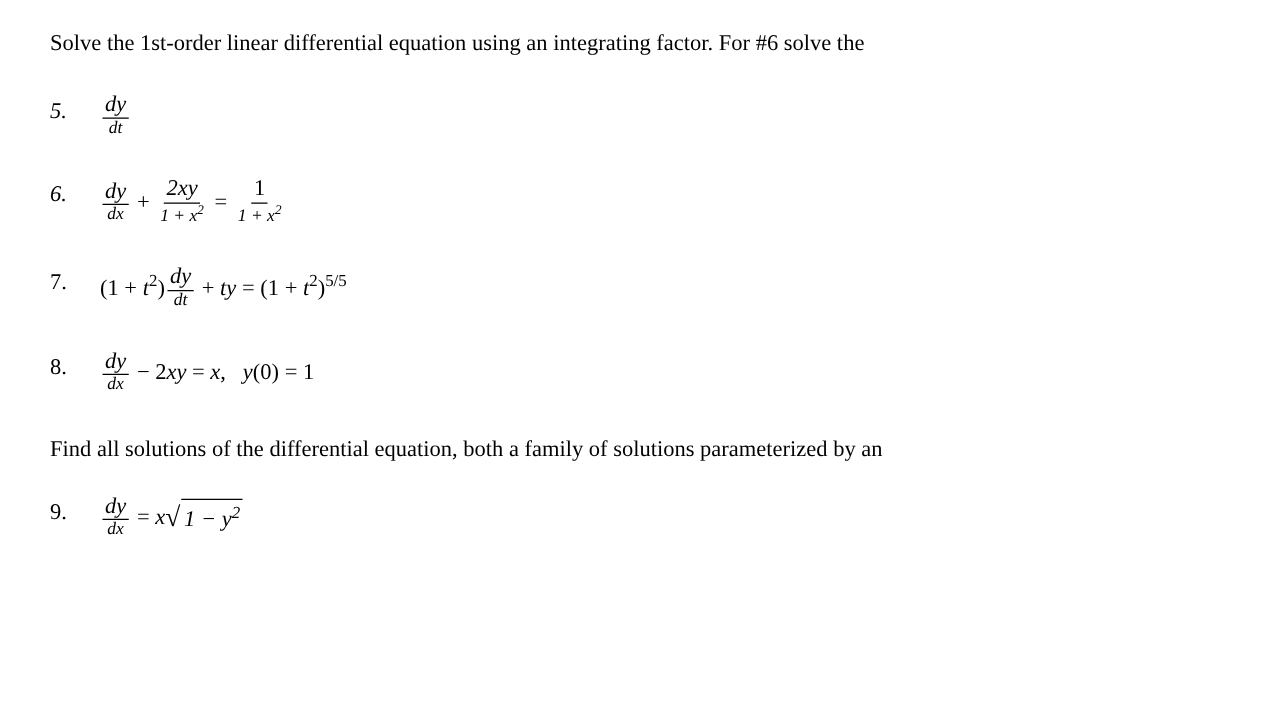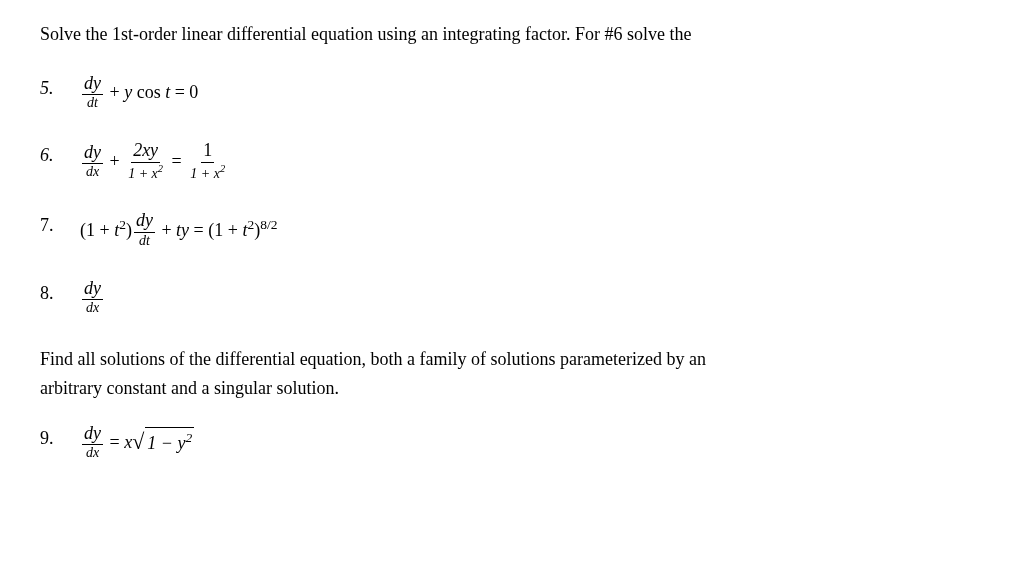--- a/index.html
+++ b/index.html
@@ -114,21 +114,20 @@
 
 <ul class="problem-list">
 
   <li class="problem-item">
     <span class="problem-number italic">5.</span>
     <div class="problem-content">
       <span class="frac">
         <span class="num italic"><i>dy</i></span>
         <span class="den italic"><i>dt</i></span>
       </span>
-      <span>&nbsp;+&nbsp;<i>y</i>&nbsp;cos&nbsp;<i>t</i>&nbsp;=&nbsp;0</span>
     </div>
   </li>
 
   <li class="problem-item">
     <span class="problem-number italic">6.</span>
     <div class="problem-content">
       <span class="frac">
         <span class="num italic"><i>dy</i></span>
         <span class="den italic"><i>dx</i></span>
       </span>
@@ -146,39 +145,39 @@
   </li>
 
   <li class="problem-item">
     <span class="problem-number">7.</span>
     <div class="problem-content">
       <span>(1&nbsp;+&nbsp;<i>t</i><sup>2</sup>)</span>
       <span class="frac">
         <span class="num italic"><i>dy</i></span>
         <span class="den italic"><i>dt</i></span>
       </span>
-      <span>&nbsp;+&nbsp;<i>ty</i>&nbsp;=&nbsp;(1&nbsp;+&nbsp;<i>t</i><sup>2</sup>)<sup>8/2</sup></span>
+      <span>&nbsp;+&nbsp;<i>ty</i>&nbsp;=&nbsp;(1&nbsp;+&nbsp;<i>t</i><sup>2</sup>)<sup>5/5</sup></span>
     </div>
   </li>
 
   <li class="problem-item">
     <span class="problem-number">8.</span>
     <div class="problem-content">
       <span class="frac">
         <span class="num italic"><i>dy</i></span>
         <span class="den italic"><i>dx</i></span>
       </span>
+      <span>&nbsp;−&nbsp;2<i>xy</i>&nbsp;=&nbsp;<i>x</i>,&nbsp;&nbsp;&nbsp;<i>y</i>(0)&nbsp;=&nbsp;1</span>
     </div>
   </li>
 
 </ul>
 
 <div class="section-heading">
   <p>Find all solutions of the differential equation, both a family of solutions parameterized by an</p>
-  <p>arbitrary constant and a singular solution.</p>
 </div>
 
 <div class="problem-item">
   <span class="problem-number">9.</span>
   <div class="problem-content">
     <span class="frac">
       <span class="num italic"><i>dy</i></span>
       <span class="den italic"><i>dx</i></span>
     </span>
     <span>&nbsp;=&nbsp;<i>x</i></span>

